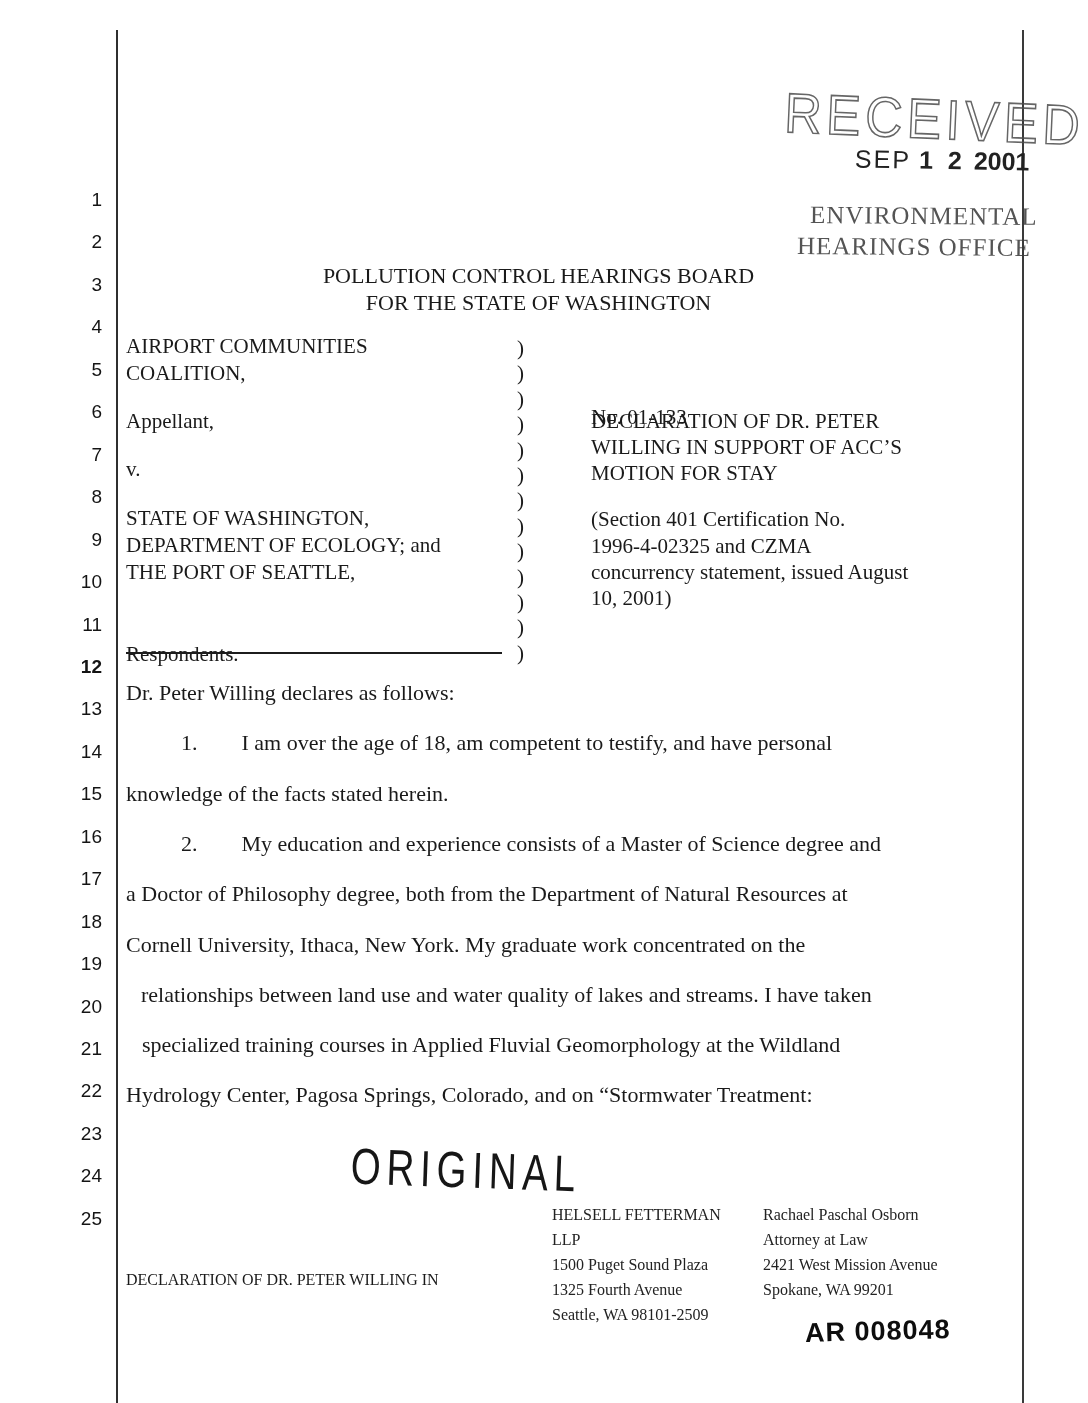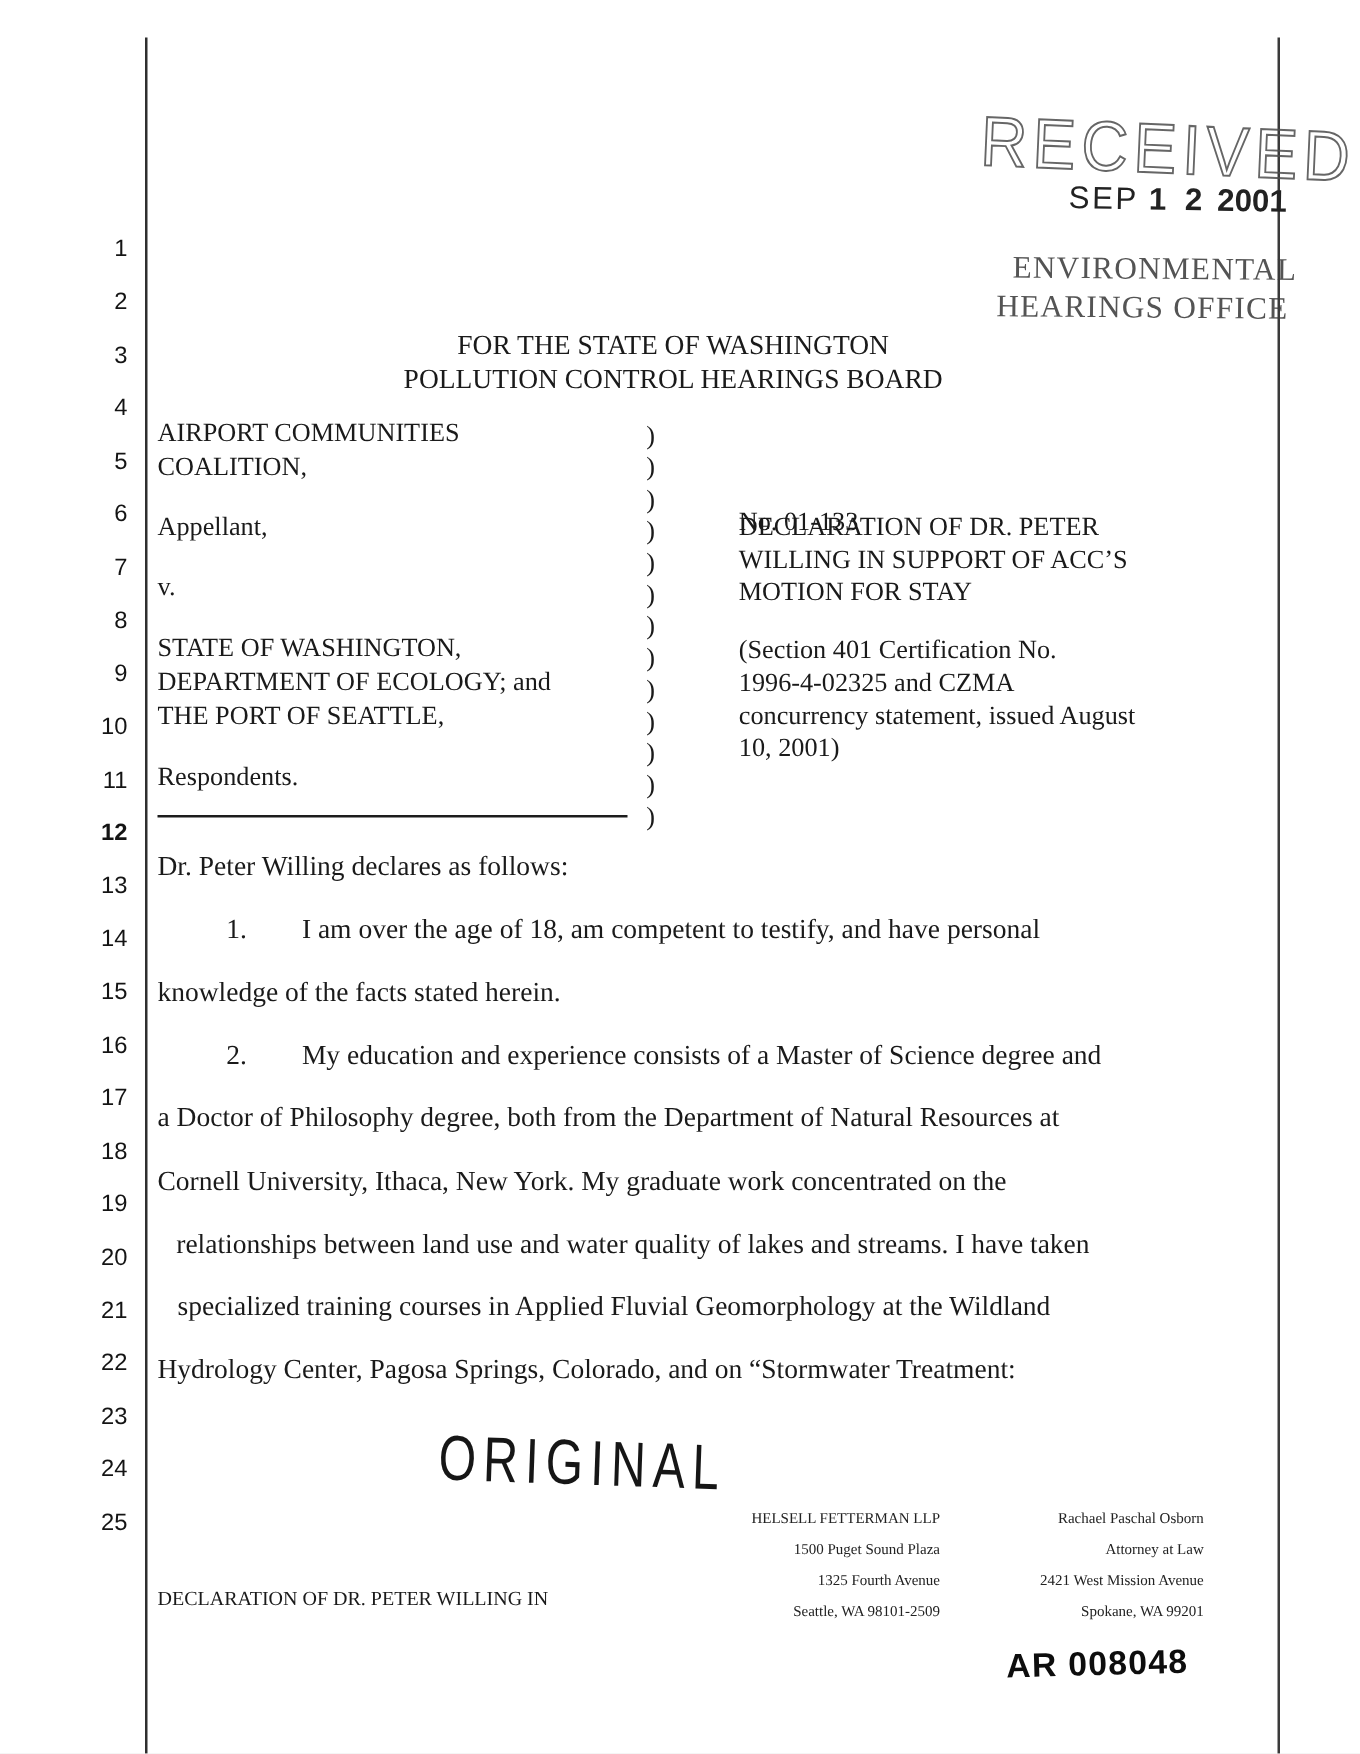--- a/index.html
+++ b/index.html
@@ -52,22 +52,22 @@
   #body-lines{position:absolute;left:126px;top:0;width:860px;font-size:22px;}
   #body-lines .body-line{position:absolute;white-space:pre;}
 
   
   #original-stamp{position:absolute;left:352px;top:1136px;
     font-family:"Liberation Sans", sans-serif;font-size:47px;font-weight:400;
     letter-spacing:7px;color:#161616;
     transform:rotate(2deg) scaleX(.82) scaleY(1.08);transform-origin:left top;}
 
   
-  .firm-block{position:absolute;width:200px;text-align:right;
-    font-size:12px;line-height:25px;color:#222;}
+  .firm-block{position:absolute;width:200px;text-align:left;
+    font-size:16px;line-height:25px;color:#222;}
   #firm-1{left:552px;top:1202px;}
   #firm-2{left:763px;top:1202px;}
   #doc-id{position:absolute;left:126px;top:1266px;font-size:16px;line-height:27px;}
   #bates-number{position:absolute;left:805px;top:1316px;
     font-family:"Liberation Sans", sans-serif;font-size:27px;font-weight:700;
     color:#0d0d0d;transform:rotate(-1.5deg);letter-spacing:1px;}
 </style>
 </head>
 <body>
 
@@ -105,33 +105,33 @@
     </div>
 
   <div class="stamp" id="rcv-title">RECEIVED</div>
   <div class="stamp" id="rcv-date">
     <span class="d-sep">SEP</span><span class="d-day">1 2</span><span class="d-year">2001</span>
   </div>
   <div class="stamp rcv-office" id="rcv-env">ENVIRONMENTAL</div>
   <div class="stamp rcv-office" id="rcv-off">HEARINGS OFFICE</div>
 
   <div id="court-title">
+    <div>POLLUTION CONTROL HEARINGS BOARD</div>
     <div>FOR THE STATE OF WASHINGTON</div>
-    <div>POLLUTION CONTROL HEARINGS BOARD</div>
   </div>
 
   <div class="cap-col" id="caption-left">
       <div class="cap-line" style="position: absolute; top: 334px;">AIRPORT COMMUNITIES</div>
       <div class="cap-line" style="position: absolute; top: 361px;">COALITION,</div>
       <div class="cap-line" style="position: absolute; top: 409px;">Appellant,</div>
       <div class="cap-line" style="position: absolute; top: 457px;">v.</div>
       <div class="cap-line" style="position: absolute; top: 506px;">STATE OF WASHINGTON,</div>
       <div class="cap-line" style="position: absolute; top: 533px;">DEPARTMENT OF ECOLOGY; and</div>
       <div class="cap-line" style="position: absolute; top: 560px;">THE PORT OF SEATTLE,</div>
-      <div class="cap-line" style="position: absolute; top: 609px;">Respondents.</div>
+      <div class="cap-line" style="position: absolute; top: 642px;">Respondents.</div>
     </div>
 
   <div id="paren-column">
       <div class="paren" style="position: absolute; top: 336px;">)</div>
       <div class="paren" style="position: absolute; top: 361.4px;">)</div>
       <div class="paren" style="position: absolute; top: 386.8px;">)</div>
       <div class="paren" style="position: absolute; top: 412.2px;">)</div>
       <div class="paren" style="position: absolute; top: 437.6px;">)</div>
       <div class="paren" style="position: absolute; top: 463px;">)</div>
       <div class="paren" style="position: absolute; top: 488.4px;">)</div>

